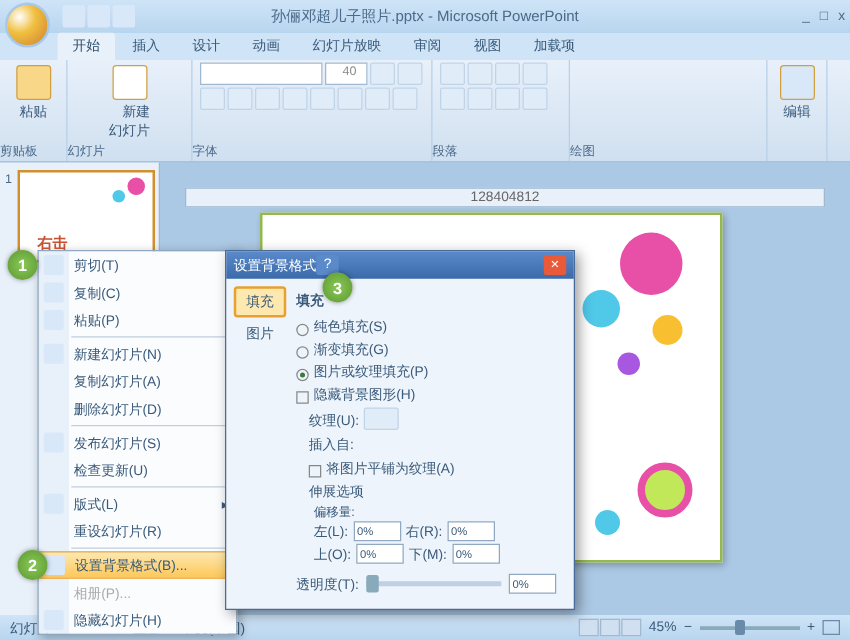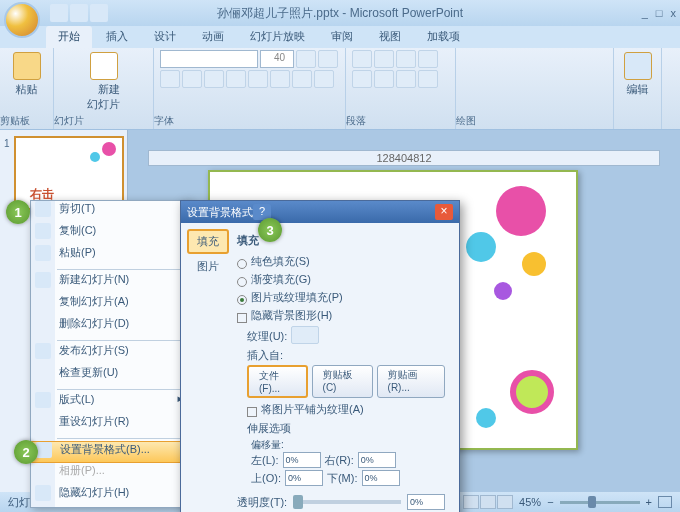--- a/index.html
+++ b/index.html
@@ -28,21 +28,21 @@
 .thumb-num{position:absolute;left:-12px;top:0;color:#4a6a8a;font-size:10px}
 .slide-area{flex:1;background:#abc8e4;position:relative;padding:20px 20px;overflow:hidden}
 .ruler-h{height:16px;background:#e8f0fa;border:1px solid #a0b8d0;margin-bottom:4px;font-size:8px;color:#666;display:flex;align-items:center;padding:0 40px;justify-content:center}
 .slide{width:370px;height:280px;background:#fff;margin-left:60px;box-shadow:2px 2px 6px rgba(0,0,0,.3);position:relative;border:2px solid #94b850}
 .circle{position:absolute;border-radius:50%}
 .statusbar{position:absolute;bottom:0;left:0;right:0;height:20px;background:linear-gradient(#cfe4f7,#b8d5ef);display:flex;align-items:center;padding:0 8px;color:#3a5a7a;font-size:10px;gap:12px}
 .zoom{margin-left:auto;display:flex;align-items:center;gap:6px}
 .zoom-slider{width:80px;height:3px;background:#8ab;position:relative}
 .zoom-thumb{width:8px;height:12px;background:#6a8aaa;position:absolute;left:35%;top:-5px;border-radius:2px}
 .context-menu{position:absolute;left:30px;top:200px;width:160px;background:linear-gradient(90deg,#e8f0fa 0,#e8f0fa 24px,#fafcfe 24px);border:1px solid #90a8c0;box-shadow:2px 2px 8px rgba(0,0,0,.3);z-index:40}
-.menu-item{height:22px;display:flex;padding:0 6px 0 28px;color:#3a5a7a;position:relative}
+.menu-item{height:22px;display:flex;align-items:center;padding:0 6px 0 28px;color:#3a5a7a;position:relative}
 .menu-item.hl{background:linear-gradient(#fde8b0,#fdc85a);border:1px solid #e8a030}
 .menu-sep{height:1px;background:#c0d0e0;margin:2px 4px 2px 26px}
 .menu-icon{position:absolute;left:4px;width:16px;height:16px;background:#d8e8f8;border-radius:2px}
 .dialog{position:absolute;left:180px;top:200px;width:280px;background:#eef4fb;border:1px solid #4a6a9a;box-shadow:3px 3px 10px rgba(0,0,0,.4);z-index:50}
 .dlg-title{height:22px;background:linear-gradient(#5a8aca,#3a6aaa);color:#fff;display:flex;align-items:center;padding:0 6px;font-size:11px}
 .dlg-close{margin-left:auto;width:18px;height:16px;background:#e85a3a;color:#fff;text-align:center;border-radius:2px;line-height:14px;font-size:12px}
 .dlg-help{width:18px;height:16px;background:#5a8aca;color:#fff;text-align:center;border-radius:2px;margin-right:2px;line-height:14px}
 .dlg-body{display:flex;padding:6px}
 .dlg-tabs{width:42px;display:flex;flex-direction:column;gap:2px}
 .dlg-tab{padding:3px;text-align:center;color:#3a5a7a}
@@ -264,25 +264,20 @@
         </div>
       <div class="radio-row">
           <span class="chk"></span>
           <span>隐藏背景图形(H)</span>
         </div>
       <div class="radio-row" style="margin-left:10px">
           <span>纹理(U):</span> 
           <span class="sm-btn" style="width:28px"></span>
         </div>
       <div style="margin:4px 0 2px 10px">插入自:</div>
-      <div style="display:flex;gap:4px;margin-left:10px">
-        <span class="dlg-btn hl">文件(F)...</span>
-        <span class="dlg-btn">剪贴板(C)</span>
-        <span class="dlg-btn">剪贴画(R)...</span>
-      </div>
       <div class="radio-row" style="margin-left:10px;margin-top:4px">
           <span class="chk"></span>
           <span>将图片平铺为纹理(A)</span>
         </div>
       <div style="margin:4px 0 2px 10px">伸展选项</div>
       <div style="margin-left:14px;font-size:10px">偏移量:</div>
       <div style="display:flex;gap:4px;margin-left:14px;font-size:10px;align-items:center">
         <span>左(L):</span>
           <span class="spin">0%</span>
         <span>右(R):</span>

